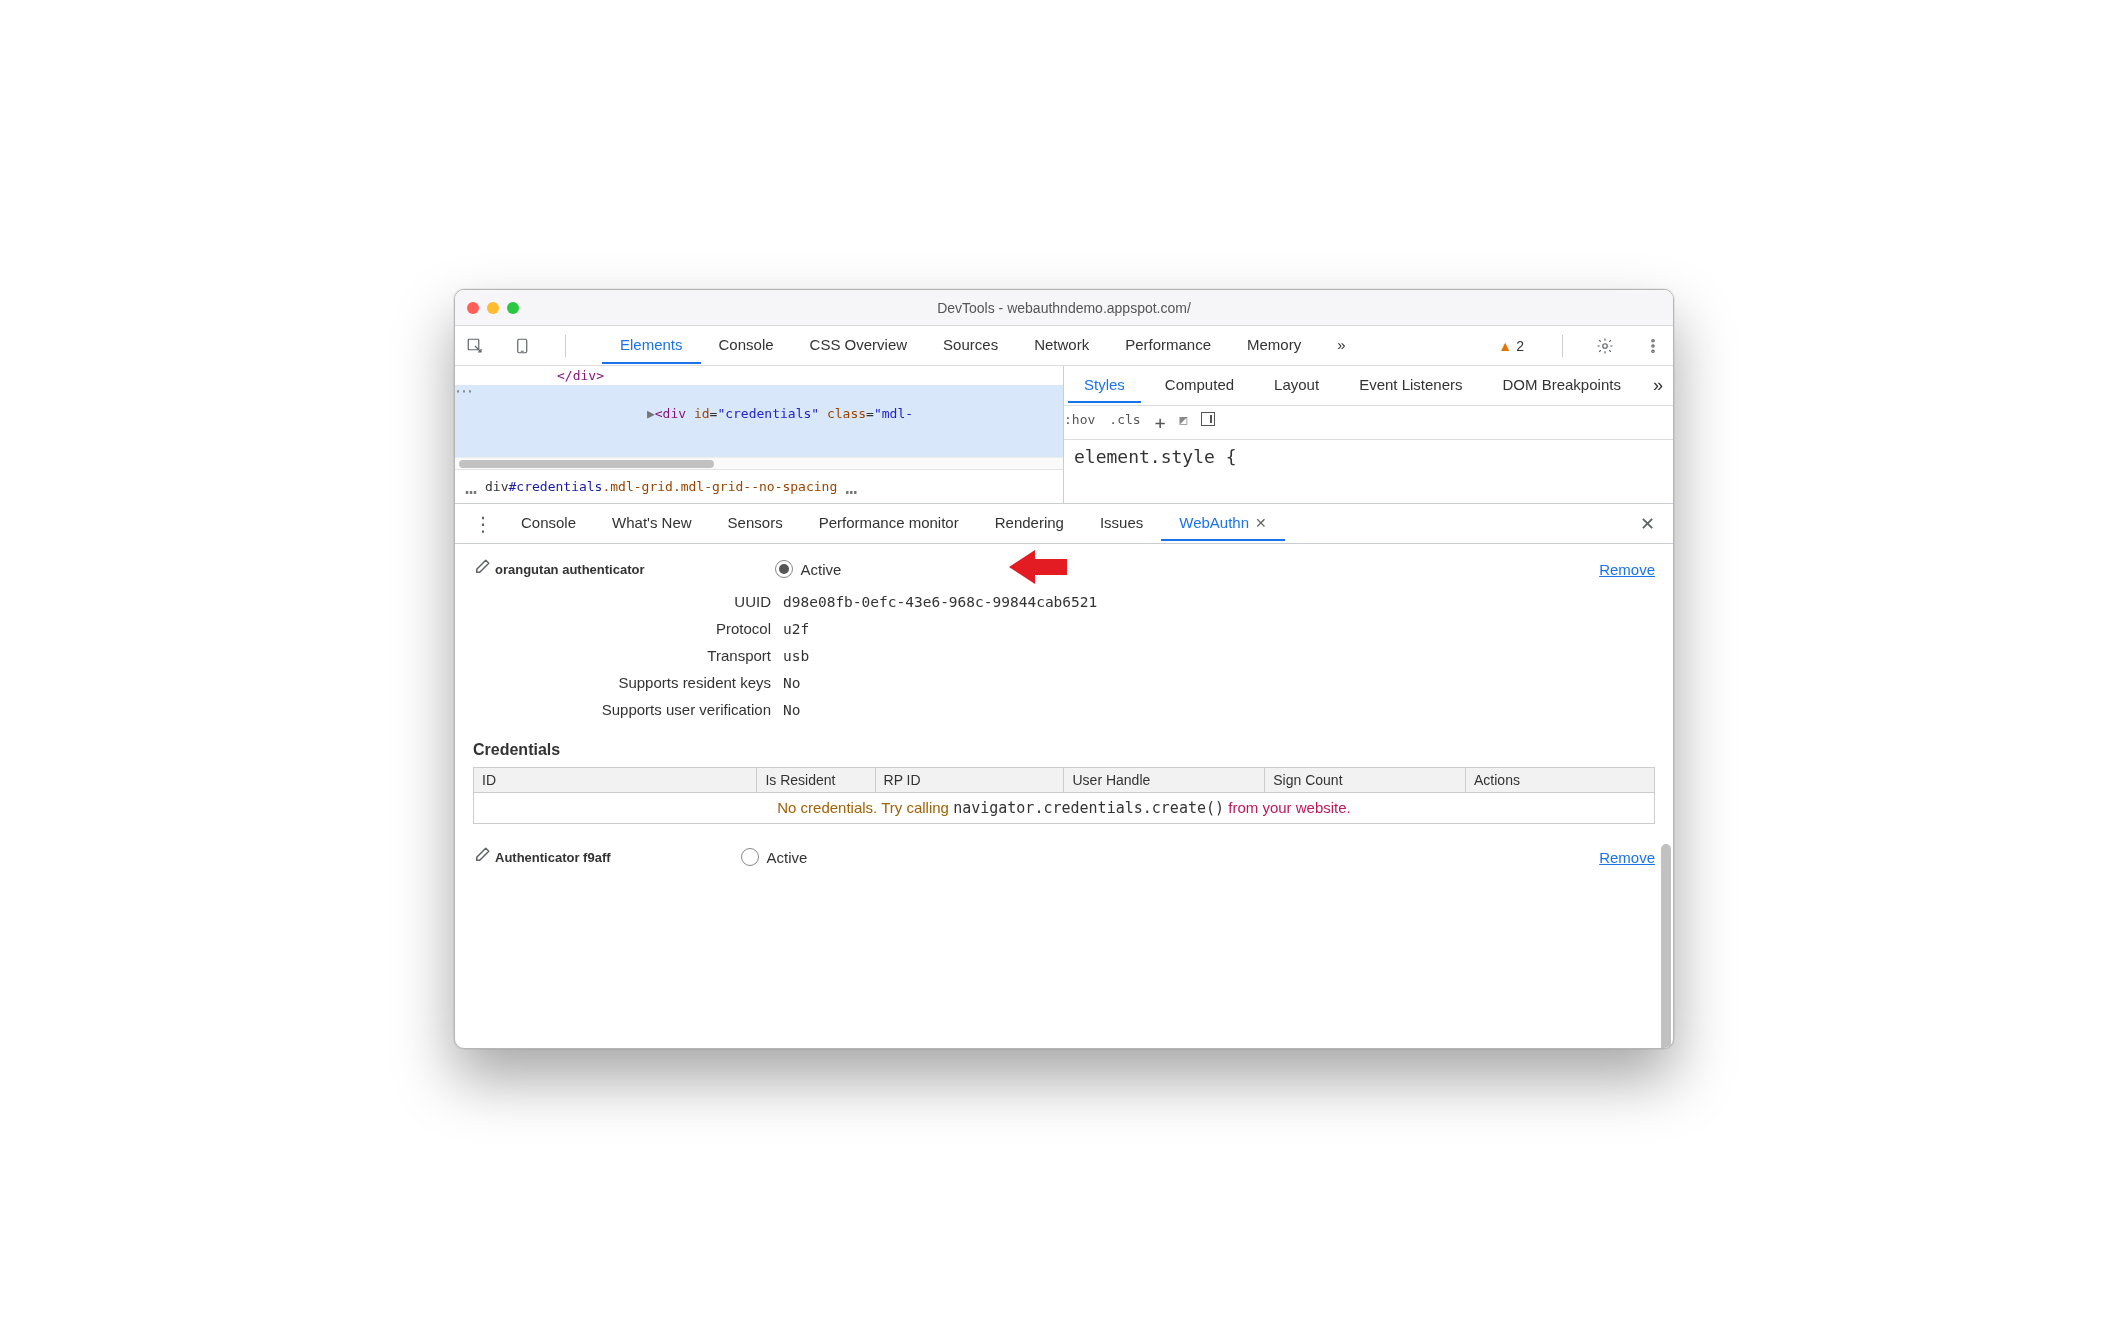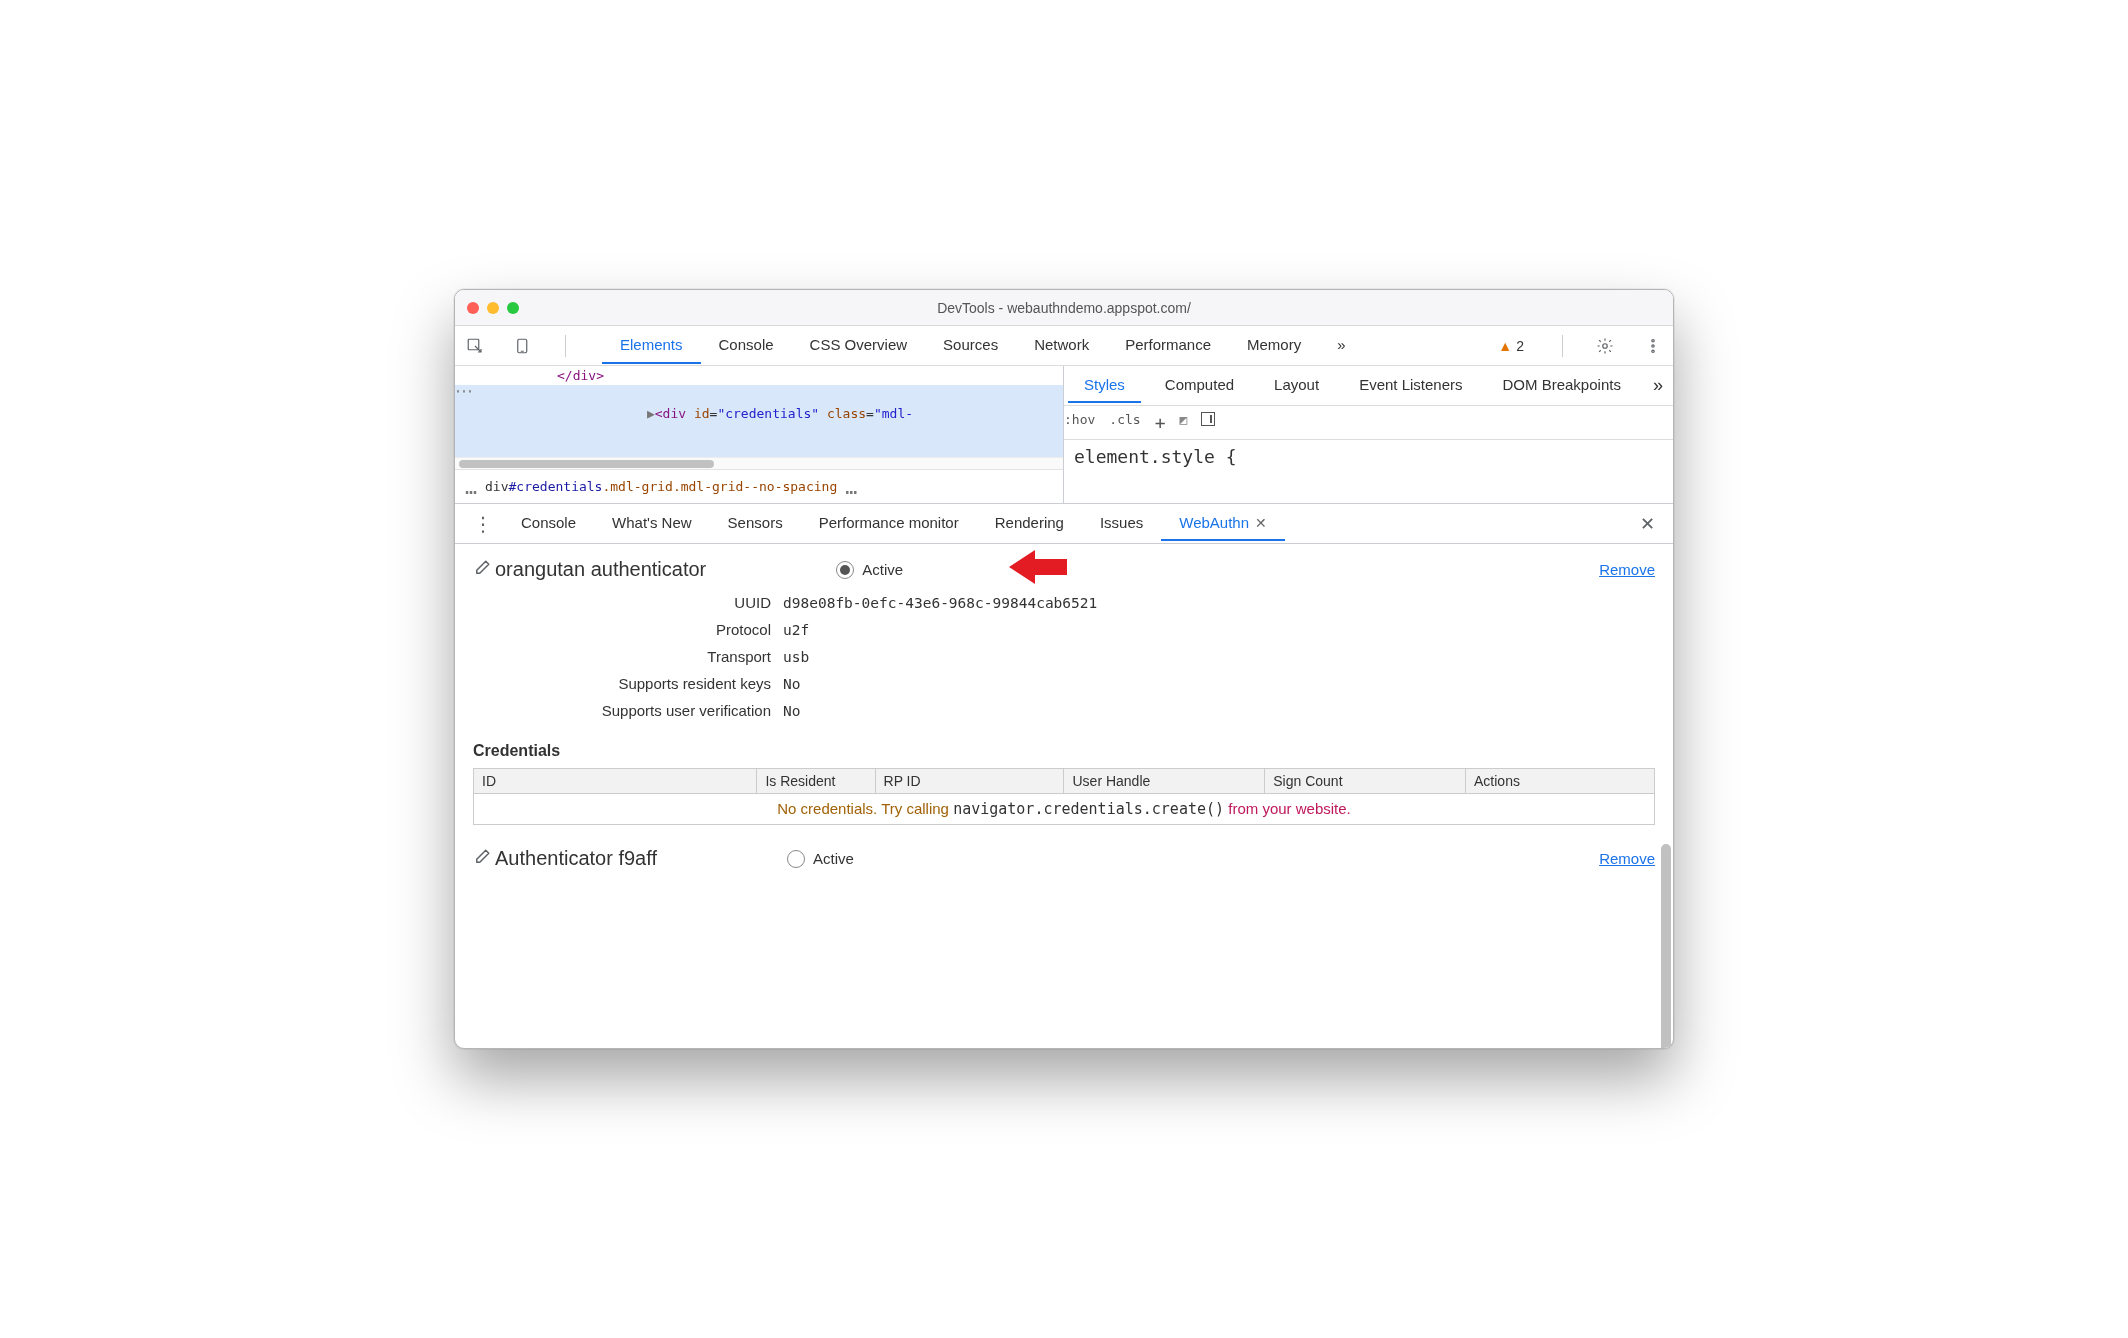--- a/index.html
+++ b/index.html
@@ -76,21 +76,21 @@
 .drawer-tab{padding:8px 18px;font-size:15px;color:#333;white-space:nowrap;border-bottom:2px solid transparent;display:flex;align-items:center;gap:6px}
 .drawer-tab.selected{color:#1a73e8;border-bottom-color:#1a73e8}
 .tab-close{color:#666;font-size:14px}
 .drawer-bar .spacer{flex:1}
 .drawer-close{color:#5f6368;font-size:18px;padding:0 10px}
 
 
 .webauthn{flex:1;overflow:auto;position:relative;padding:0 18px}
 .auth-row{display:flex;align-items:center;padding:14px 0 8px 0;position:relative}
 .pencil{color:#5f6368;width:22px}
-.auth-name{font-weight:400;font-size:20px}
+.auth-name{font-weight:700;font-size:13px}
 .radio-wrap{display:flex;align-items:center;gap:8px;margin-left:130px}
 .radio{width:18px;height:18px;border-radius:50%;border:1px solid #888;display:flex;align-items:center;justify-content:center}
 .radio.checked::after{content:"";width:10px;height:10px;border-radius:50%;background:#555}
 .active-label{font-size:15px}
 .remove-link{margin-left:auto;color:#1a73e8;text-decoration:underline;font-size:15px}
 
 .red-arrow{position:absolute;width:60px;height:46px;left:536px;top:0px}
 
 .kv{display:flex;align-items:center;padding:5px 0;font-size:15px}
 .kv .k{width:310px;text-align:right;color:#333;padding-right:12px}

